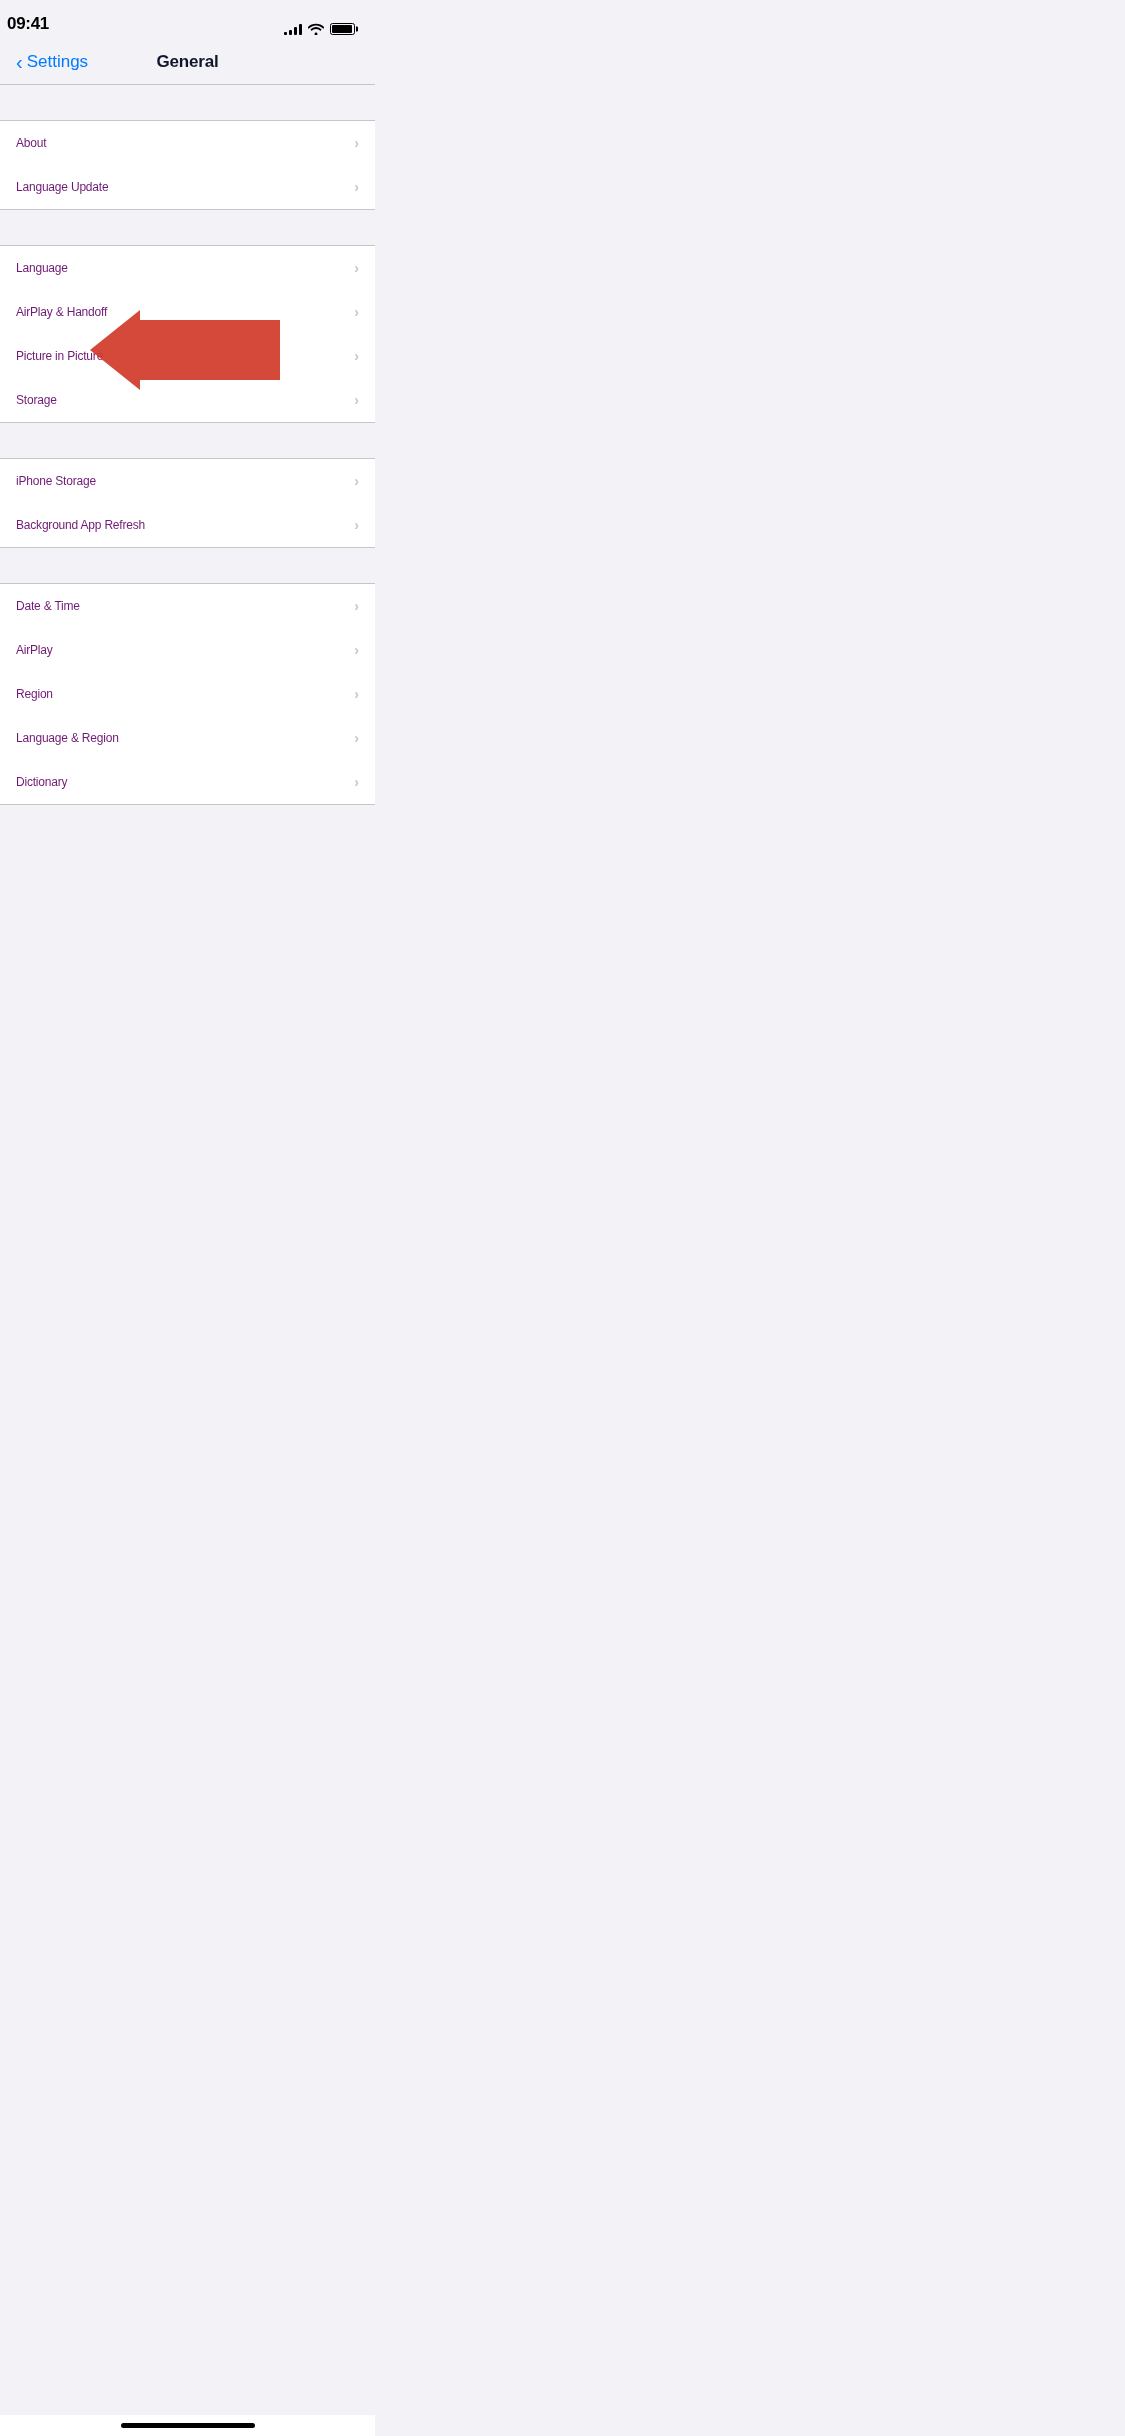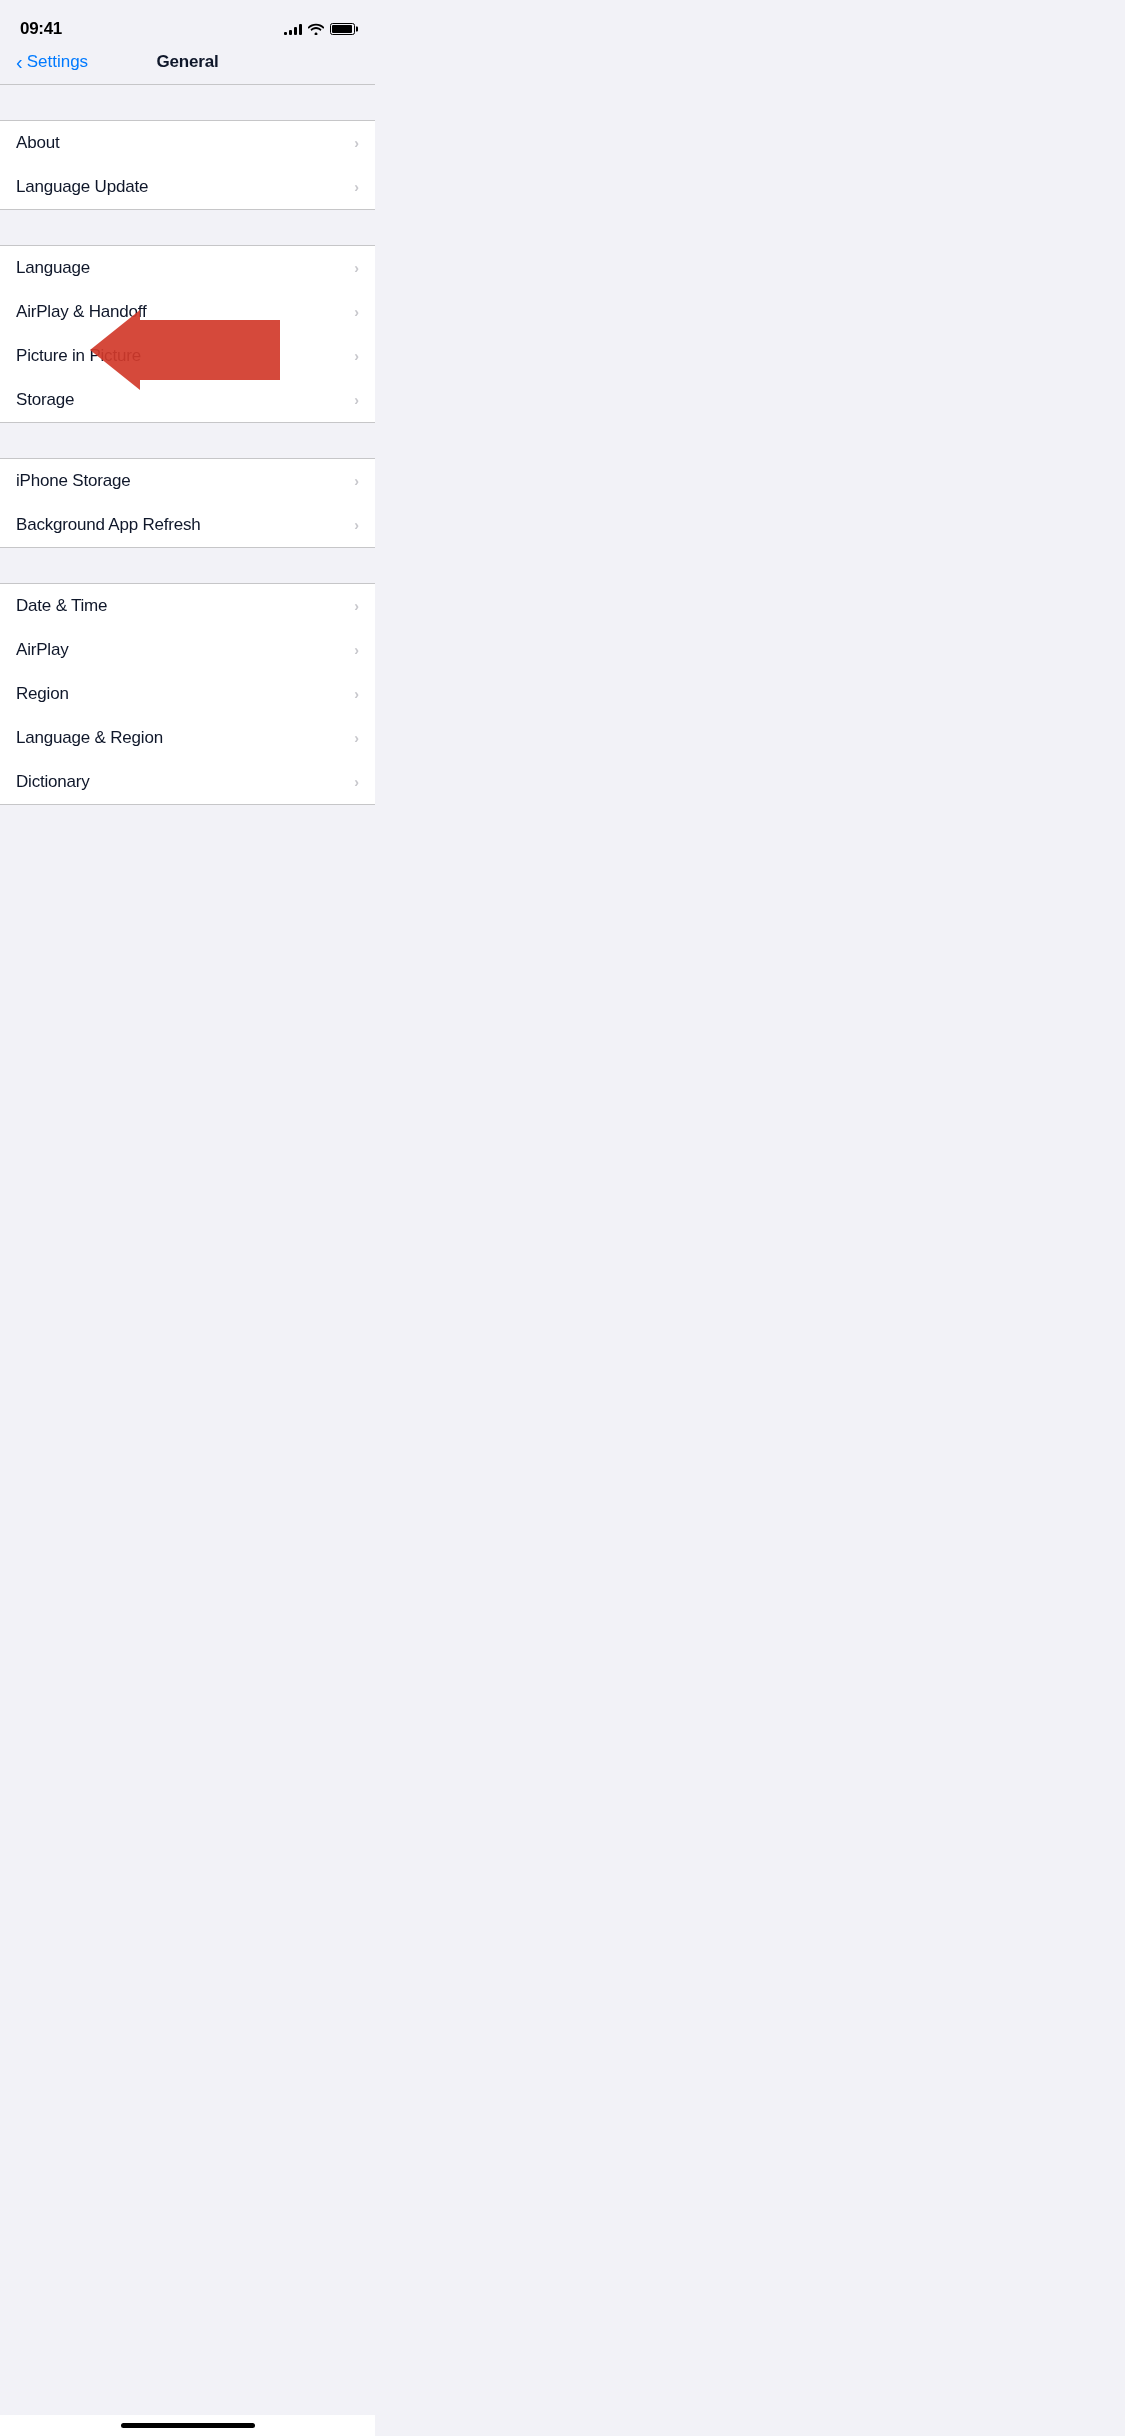--- a/index.html
+++ b/index.html
@@ -16,22 +16,21 @@
       width: 375px;
       min-height: 812px;
       overflow-x: hidden;
       position: relative;
     }
 
     
     .status-bar {
       display: flex;
       justify-content: space-between;
-      align-items: center;
-      padding: 14px 20px 0 20px;
+      padding: 14px 20px 0 7px;
       height: 44px;
       background: #f2f2f7;
     }
 
     .status-time {
       font-size: 17px;
       font-weight: 600;
       letter-spacing: -0.3px;
       color: #000;
     }
@@ -156,22 +155,22 @@
       content: '';
       position: absolute;
       bottom: 0;
       left: 16px;
       right: 0;
       height: 0.5px;
       background: #c6c6c8;
     }
 
     .row-label {
-      font-size: 17px;
-      color: #0f172a;
+      font-size: 12px;
+      color: #701a75;
       letter-spacing: -0.2px;
     }
 
     .row-right {
       display: flex;
       align-items: center;
       gap: 4px;
     }
 
     .chevron-right {

